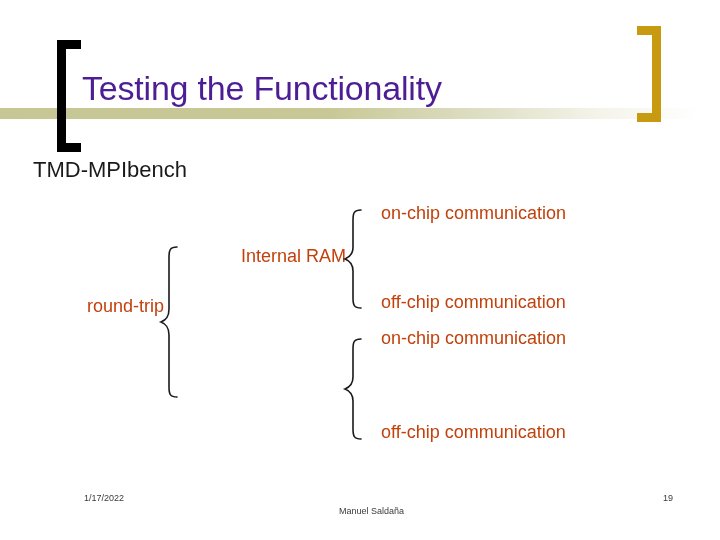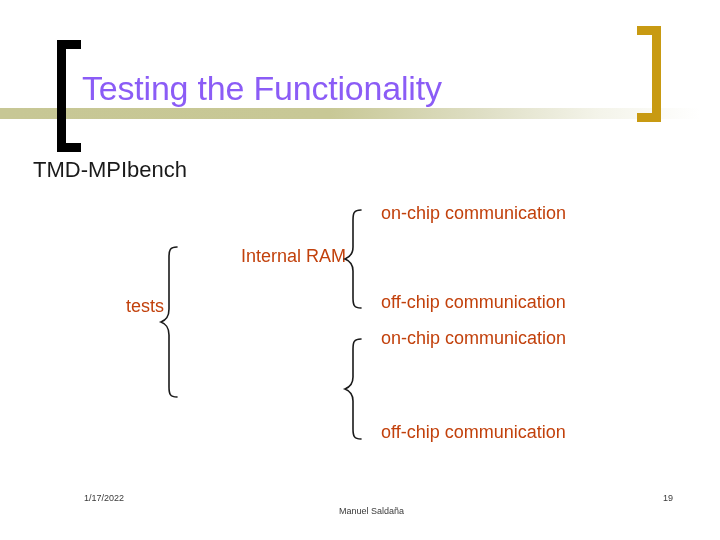--- a/index.html
+++ b/index.html
@@ -51,21 +51,21 @@
     border-bottom: 9px solid #c89a12;
     box-sizing: border-box;
   }
 
   .slide-title {
     position: absolute;
     left: 82px;
     top: 68px;
     font-size: 34px;
     line-height: 40px;
-    color: #8b5cf6;
+    color: #4c1d95;
     white-space: nowrap;
     letter-spacing: -0.2px;
   }
 
   
   .subtitle {
     position: absolute;
     left: 33px;
     top: 157px;
     font-size: 22px;
@@ -127,21 +127,21 @@
 
   <div class="rule"></div>
   <div class="bracket-left"></div>
   <div class="bracket-right"></div>
 
   <div class="slide-title">Testing the Functionality</div>
 
   <div class="subtitle">TMD-MPIbench</div>
 
   <div class="node center n-roundtrip">
-    <div>tests</div>
+    <div>round-trip</div>
   </div>
 
   <svg class="brace" style="left:150px; top:244px;" width="30" height="156" viewBox="0 0 30 156">
     <path d="M27 3 C 20 3, 19 6, 19 13 L 19 65 C 19 73, 16 76, 11 78 C 16 80, 19 83, 19 91 L 19 143 C 19 150, 20 153, 27 153" fill="none" stroke="#1a1a1a" stroke-width="1.6" stroke-linecap="round"></path>
   </svg>
 
   <div class="node center n-bram">
     <div>Internal RAM</div>
   </div>
 

